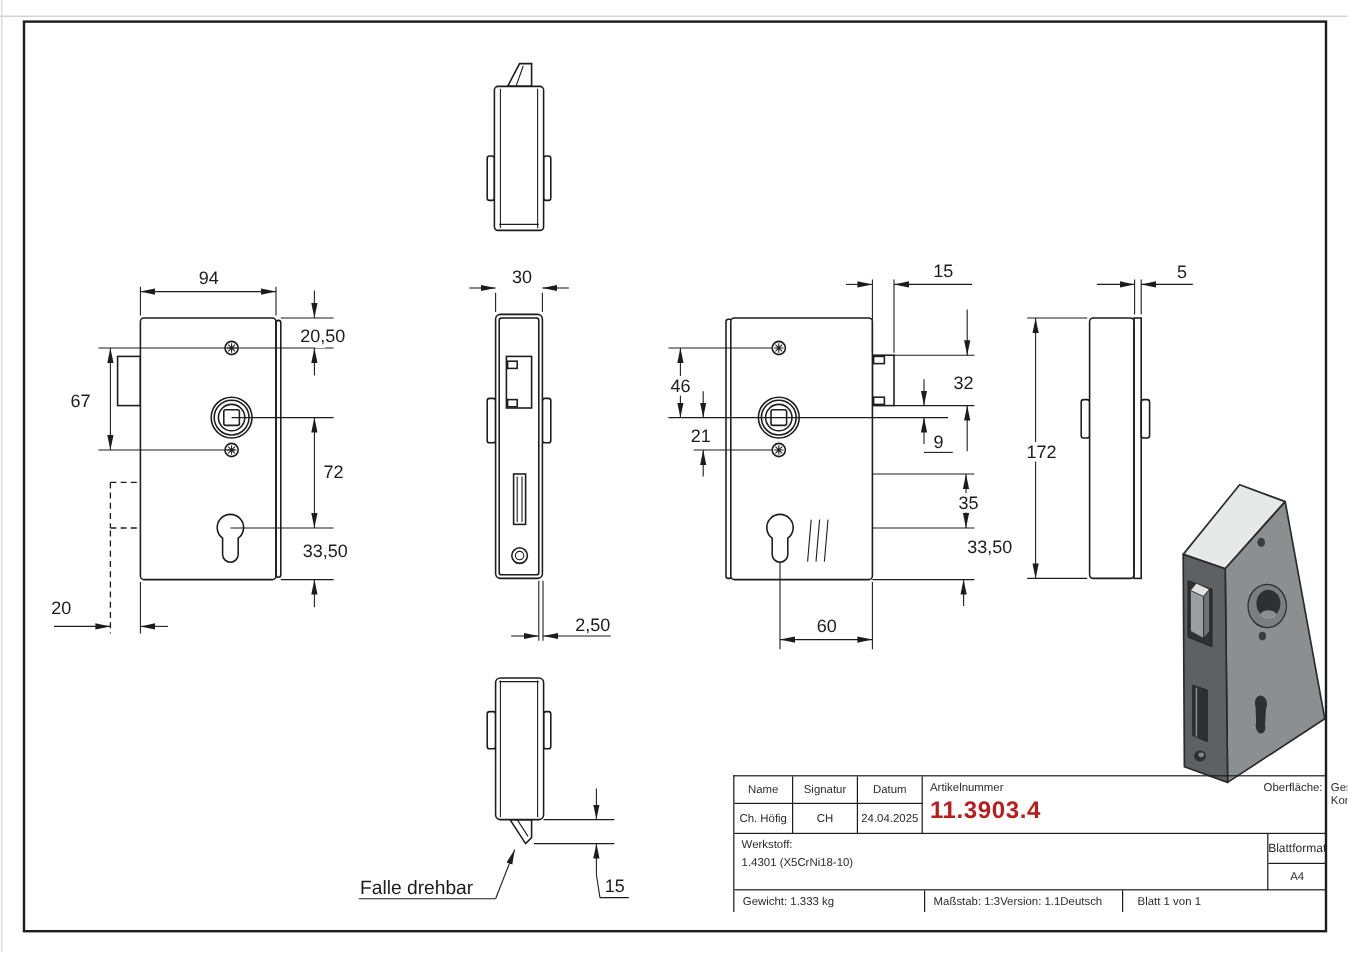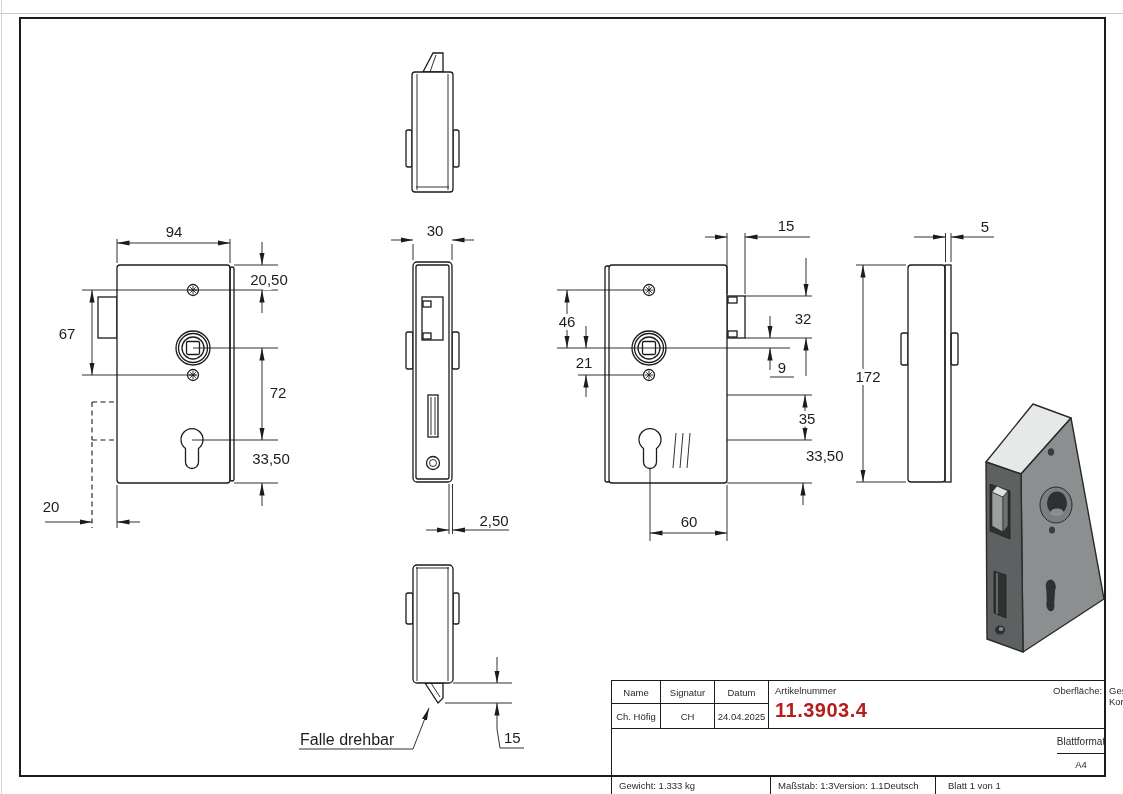--- a/index.html
+++ b/index.html
@@ -12,21 +12,21 @@
   svg line,svg path,svg rect,svg circle,svg ellipse,svg polyline{vector-effect:none;}
   .ol{stroke:#1c1c1c;stroke-width:1.3;fill:#fff;}
   .oln{stroke:#1c1c1c;stroke-width:1.3;fill:none;}
   .thin{stroke:#1c1c1c;stroke-width:0.9;fill:none;}
   .dash{stroke:#1c1c1c;stroke-width:1.1;fill:none;stroke-dasharray:5 3.5;}
   .dt{font-family:"Liberation Sans",sans-serif;font-size:15px;fill:#1c1c1c;}
   .halo{stroke:#ffffff;stroke-width:6;paint-order:stroke;}
   .note{font-family:"Liberation Sans",sans-serif;font-size:16px;fill:#1c1c1c;}
 
   
-  .tb{position:absolute;left:611px;top:680px;width:493px;height:113px;
+  .tb{position:absolute;left:611px;top:646px;width:493px;height:113px;
       border-left:1.6px solid #1c1c1c;border-top:1.6px solid #1c1c1c;color:#2a2a2a;text-decoration:underline;}
   .tb .cell{position:absolute;box-sizing:border-box;font-size:9.5px;}
   .bR{border-right:1.2px solid #1c1c1c;}
   .bB{border-bottom:1.2px solid #1c1c1c;}
   .cc{display:flex;align-items:center;justify-content:center;text-align:center;}
   .big{font-size:20px;font-weight:600;letter-spacing:0.5px;color:#b91c1c;}
   .a4{font-size:14px;}
 </style>
 </head>
 <body>
@@ -262,20 +262,24 @@
     <div class="cell cc bR bB" style="left:49px;top:23px;width:54px;height:25px;">CH</div>
     <div class="cell cc bR bB" style="left:103px;top:23px;width:54px;height:25px;">24.04.2025</div>
 
     <div class="cell bB" style="left:157px;top:0;width:336px;height:48px;">
       <span style="position:absolute;left:6px;top:4px;">Artikelnummer</span>
       <span class="big" style="position:absolute;left:6px;top:18px;">11.3903.4</span>
       <span style="position:absolute;left:284px;top:4px;">Oberfläche:</span>
       <span style="position:absolute;left:340px;top:4px;">Geschliffen Korn 240</span>
     </div>
 
+    <div class="cell bR bB" style="left:0;top:48px;width:445px;height:47px;">
+      <span style="position:absolute;left:6px;top:4px;">Werkstoff:</span>
+      <span style="position:absolute;left:6px;top:19px;">1.4301 (X5CrNi18-10)</span>
+    </div>
     <div class="cell cc bB" style="left:445px;top:48px;width:48px;height:25px;font-size:10px;text-align:right;">Blattformat</div>
     <div class="cell cc bB a4" style="left:445px;top:73px;width:48px;height:22px;">A4</div>
 
     <div class="cell bR" style="left:0;top:95px;width:159px;height:18px;display:flex;align-items:center;padding-left:7px;">Gewicht: 1.333 kg</div>
     <div class="cell bR" style="left:159px;top:95px;width:165px;height:18px;display:flex;align-items:center;padding-left:7px;">
       <span>Maßstab: 1:3</span>
       <span>Version: 1.1</span>
       <span>Deutsch</span>
     </div>
     <div class="cell" style="left:324px;top:95px;width:169px;height:18px;display:flex;align-items:center;padding-left:12px;">Blatt 1 von 1</div>

